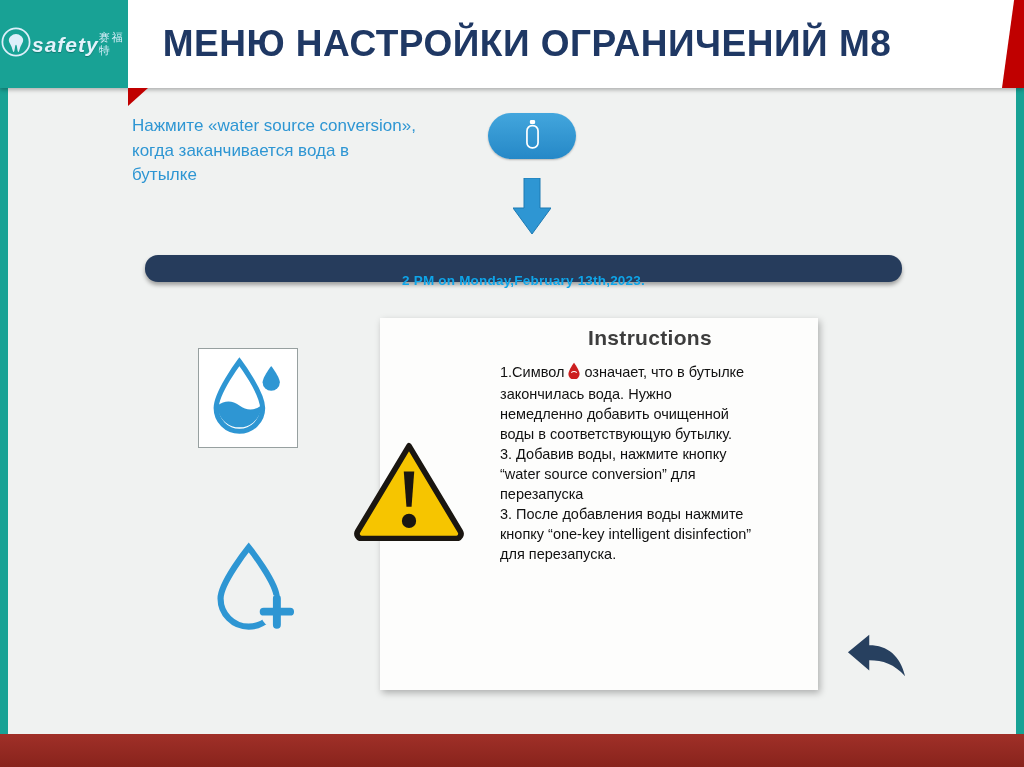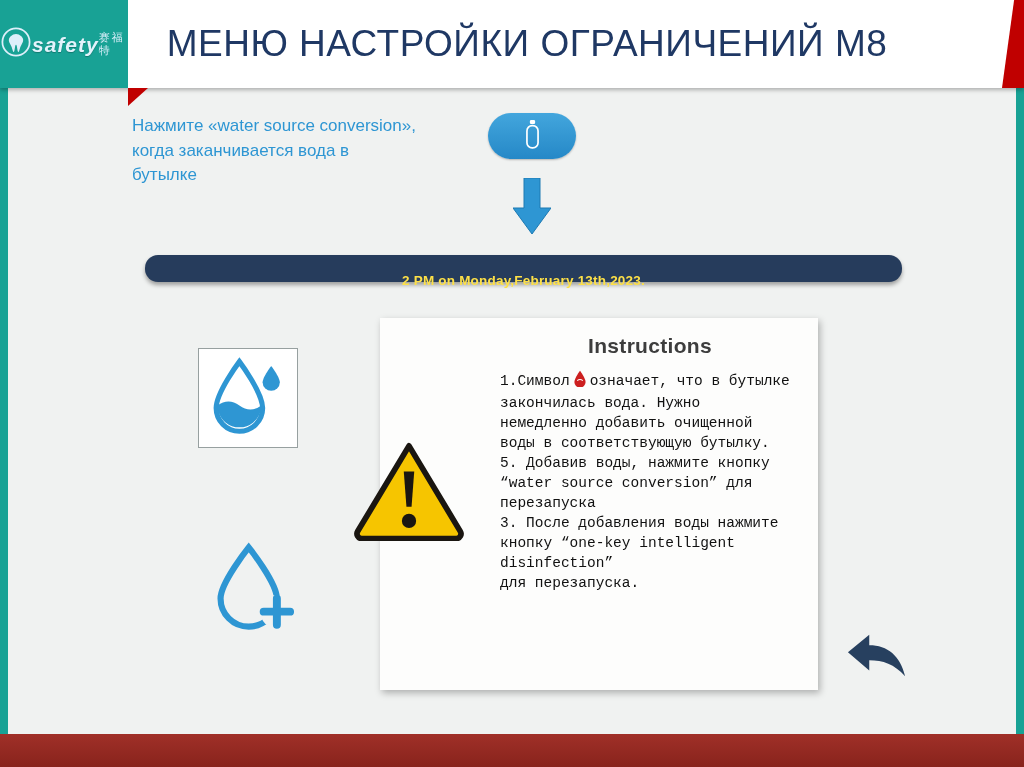--- a/index.html
+++ b/index.html
@@ -10,21 +10,21 @@
   }
   
   .header {
     position:absolute; left:0; top:0; width:1024px; height:88px;
     background:#ffffff; z-index:5;
     display:flex; align-items:center; justify-content:center;
     box-shadow:0 2px 4px rgba(0,0,0,.28);
   }
   .slide-title {
     margin:16px; padding-left:30px;
-    font-size:37px; font-weight:normal; color:#1f3864; letter-spacing:.5px;
+    font-size:37px; font-weight:bold; color:#1f3864; letter-spacing:.5px;
     white-space:nowrap;
   }
   .logo-block {
     position:absolute; left:0; top:0; width:128px; height:88px;
     background:#18a295; display:flex; flex-direction:row;
     align-items:center; justify-content:center; gap:0;
   }
   .logo-brand {
     font-style:italic; font-weight:bold; font-size:21px; color:#e3f3fc;
     letter-spacing:1px; line-height:1; margin-top:1px;
@@ -55,31 +55,31 @@
     display:flex; align-items:center; justify-content:center;
     box-shadow:0 1px 2px rgba(0,0,0,.25); cursor:pointer;
   }
   .down-arrow { position:absolute; left:505px; top:90px; }
   .status-bar {
     position:absolute; left:137px; top:167px; width:757px; height:27px;
     background:#263c5c; border-radius:13px;
     display:flex; align-items:center; justify-content:center;
     box-shadow:0 3px 4px rgba(0,0,0,.35);
   }
-  .status-text { color:#fde047; font-weight:bold; font-size:13.5px; letter-spacing:.2px;margin-top:24px; }
+  .status-text { color:#0ea5e9; font-weight:bold; font-size:13.5px; letter-spacing:.2px;margin-top:24px; }
   .card {
     position:absolute; left:372px; top:230px; width:438px; height:372px;
     background:#fdfdfc; box-shadow:2px 3px 7px rgba(0,0,0,.28);
-    box-sizing:border-box; padding:16px 18px 14px 120px; z-index:2;
+    box-sizing:border-box; padding:8px 18px 14px 120px; z-index:2;
   }
   .card h2 {
     margin:0 0 12px; text-align:center; font-size:21px; font-weight:bold;
     color:#3d3d3d; letter-spacing:.3px;
   }
-  .card p { margin:0; width:300px; font-size:14.5px; line-height:1.38; color:#111;font-family:Liberation Mono, monospace; }
+  .card p { margin:0; width:300px; font-size:14.5px; line-height:1.38; color:#111; }
   .inline-drop { vertical-align:-2px; margin:0 3px; }
   .icon-square {
     position:absolute; left:190px; top:260px; width:100px; height:100px;
     background:#ffffff; border:1px solid #97a0a0; box-sizing:border-box;
     display:flex; align-items:center; justify-content:center;
   }
   .warning { position:absolute; left:344px; top:352px; z-index:3; }
   .drop-plus { position:absolute; left:202px; top:454px; }
   .back-arrow { position:absolute; left:838px; top:545px; cursor:pointer; }
   
@@ -136,21 +136,21 @@
 
     <section class="card">
       <h2>Instructions</h2>
       <p><span class="pre-wrap">1.Символ</span><span class="inline-drop"><svg width="14" height="17" viewBox="0 0 20 24">
               <path d="M10 1 C10 1 2 12 2 17 a8 8 0 0 0 16 0 C18 12 10 1 10 1 Z" fill="#cc1f1f"></path>
               <path d="M6 15 q4 -3 8 0" stroke="#fff" stroke-width="1.6" fill="none"></path>
             </svg></span><span class="pre-wrap">означает, что в бутылке
 закончилась вода. Нужно
 немедленно добавить очищенной
 воды в соответствующую бутылку.</span></p>
-      <p class="pre-wrap">5. Добавив воды, нажмите кнопку
+      <p class="pre-wrap">3. Добавив воды, нажмите кнопку
 “water source conversion” для
 перезапуска</p>
       <p class="pre-wrap">3. После добавления воды нажмите
 кнопку “one-key intelligent disinfection”
 для перезапуска.</p>
     </section>
 
     <div class="icon-square">
       <span>
         <svg width="86" height="86" viewBox="0 0 100 100">

